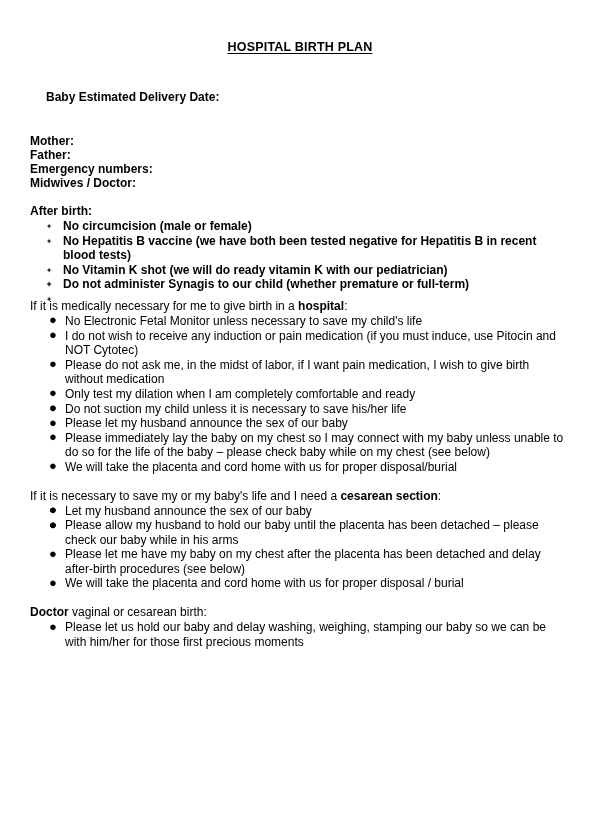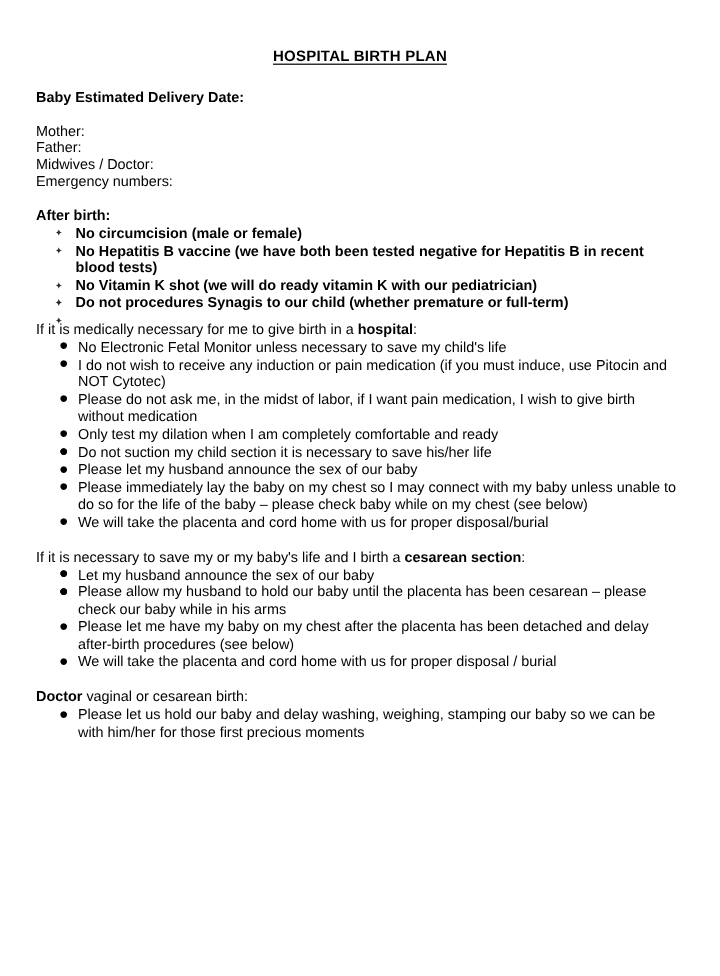--- a/index.html
+++ b/index.html
@@ -37,27 +37,27 @@
     text-underline-offset: 2px;
   }
   .spacer-lg { height: 18px; }
   .spacer-md { height: 14px; }
   .spacer-sm { height: 7px; }
 
   .lead {
     font-size: 12px;
     line-height: 14px;
     font-weight: bold;
-    margin: 0;
+    margin: 16px;
   }
   .plain-line {
     font-size: 12px;
     line-height: 14px;
     margin: 0;
-    font-weight: normal;
+    font-weight: bold;
   }
   .section-head {
     font-size: 12px;
     line-height: 15px;
     margin: 0;
     font-weight: normal;
   }
   .section-head b { font-weight: bold; text-align: right; }
 
   ul.blist {
@@ -116,65 +116,65 @@
 
   <div class="spacer-lg"></div>
 
   <p class="lead">Baby Estimated Delivery Date:</p>
 
   <div class="spacer-md"></div>
 
   <div>
     <p class="plain-line">Mother:</p>
     <p class="plain-line">Father:</p>
+    <p class="plain-line">Emergency numbers:</p>
     <p class="plain-line">Midwives / Doctor:</p>
-    <p class="plain-line">Emergency numbers:</p>
   </div>
 
   <div class="spacer-md"></div>
 
   <section>
     <p class="section-head"><b>After birth:</b></p>
     <ul class="blist arrows">
       <li><span class="bullet">✦</span><span>No circumcision (male or female)</span></li>
       <li><span class="bullet">✦</span><span>No Hepatitis B vaccine (we have both been tested  negative for Hepatitis B in recent blood tests)</span></li>
       <li><span class="bullet">✦</span><span>No Vitamin K shot (we will do ready vitamin K with our pediatrician)</span></li>
       <li><span class="bullet">✦</span></li>
-      <li><span class="bullet">✦</span><span>Do not procedures Synagis to our child (whether premature or full-term)</span></li>
+      <li><span class="bullet">✦</span><span>Do not administer Synagis to our child (whether premature or full-term)</span></li>
       <li><span class="bullet">✦</span></li>
     </ul>
   </section>
 
   <div class="spacer-sm"></div>
 
   <section>
     <p class="section-head"><span>If it is medically necessary for me to give birth in a </span><b>hospital</b><span>:</span></p>
     <ul class="blist dots">
       <li><span class="bullet">●</span><span>No Electronic Fetal Monitor unless necessary to save my child's life</span></li>
       <li><span class="bullet">●</span><span>I do not wish to receive any induction or pain medication (if you must induce, use Pitocin and NOT Cytotec)</span></li>
       <li><span class="bullet">●</span><span>Please do not ask me, in the midst of labor, if I want pain medication, I wish to give birth without medication</span></li>
       <li><span class="bullet">●</span><span>Only test my dilation when I am completely comfortable and ready</span></li>
       <li><span class="bullet">●</span></li>
-      <li><span class="bullet">●</span><span>Do not suction my child section it is necessary to save his/her life</span></li>
+      <li><span class="bullet">●</span><span>Do not suction my child unless it is necessary to save his/her life</span></li>
       <li><span class="bullet">●</span><span>Please let my husband announce the sex of our baby</span></li>
       <li><span class="bullet">●</span><span>Please immediately lay the baby on my chest so I may connect with my baby unless unable to do so for the life of the baby – please check baby while on my chest (see below)</span></li>
       <li><span class="bullet">●</span><span>We will take the placenta and cord home with us for proper disposal/burial</span></li>
     </ul>
   </section>
 
   <div class="spacer-md"></div>
 
   <section>
-    <p class="section-head"><span>If it is necessary to save my or my baby's life and I birth a </span><b>cesarean section</b><span>:</span></p>
+    <p class="section-head"><span>If it is necessary to save my or my baby's life and I need a </span><b>cesarean section</b><span>:</span></p>
     <ul class="blist dots">
       <li><span class="bullet">●</span></li>
       <li><span class="bullet">●</span><span>Let my husband announce the sex of our baby</span></li>
       <li><span class="bullet">●</span></li>
       <li><span class="bullet">●</span></li>
-      <li><span class="bullet">●</span><span>Please allow my husband to hold our baby until the placenta has been cesarean – please check our baby while in his arms</span></li>
+      <li><span class="bullet">●</span><span>Please allow my husband to hold our baby until the placenta has been detached – please check our baby while in his arms</span></li>
       <li><span class="bullet">●</span><span>Please let me have my baby on my chest after the placenta has been detached and delay after-birth procedures (see below)</span></li>
       <li><span class="bullet">●</span><span>We will take the placenta and cord home with us for proper disposal / burial</span></li>
     </ul>
   </section>
 
   <div class="spacer-md"></div>
 
   <section>
     <p class="section-head"><b>Doctor</b><span> vaginal or cesarean birth:</span></p>
     <ul class="blist dots">

